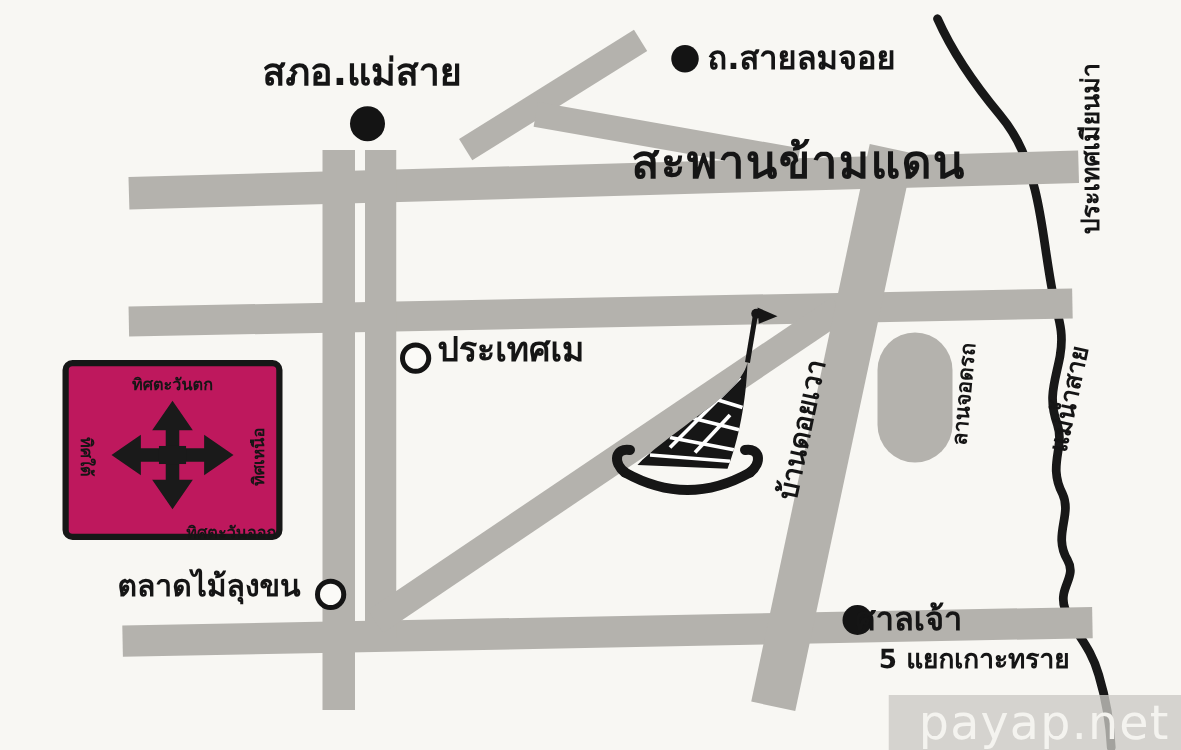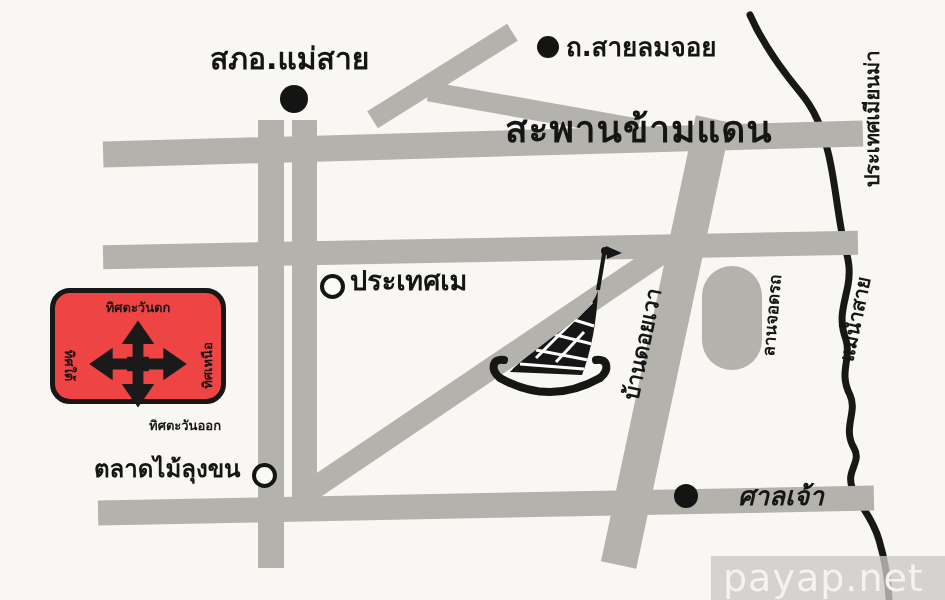--- a/index.html
+++ b/index.html
@@ -27,37 +27,37 @@
   #ring-mlk{left:252px;top:463px;width:25px;height:25px;}
   .lbl{position:absolute;font-weight:bold;color:#151515;white-space:nowrap;line-height:1.1;}
   #lbl-police{left:210px;top:42px;font-size:30px;}
   #lbl-slj{left:566px;top:33px;font-size:26px;}
   #lbl-bridge{left:505px;top:110px;font-size:37px;letter-spacing:1px;}
   #lbl-ploy{left:350px;top:266px;font-size:27px;}
   #lbl-bdw{left:558px;top:332px;width:170px;font-size:22px;text-align:center;transform:rotate(-78deg);}
   #lbl-park{left:717px;top:306px;width:110px;font-size:17px;text-align:center;transform:rotate(-85deg);}
   #lbl-mm{left:772px;top:108px;width:200px;font-size:20px;text-align:center;transform:rotate(-90deg);}
   #lbl-river{left:785px;top:308px;width:140px;font-size:20px;text-align:center;transform:rotate(-78deg);}
-  #lbl-shrine{left:738px;top:482px;font-size:26px;font-style:italic;}
+  #lbl-shrine{left:684px;top:482px;font-size:26px;}
   #lbl-junction{left:703px;top:516px;font-size:21px;}
   #lbl-mlk{left:94px;top:456px;font-size:24px;}
   #parking-blob{position:absolute;left:702px;top:266px;width:60px;height:104px;
         background:#b4b2ad;border-radius:30px;}
-  #compass{position:absolute;left:50px;top:288px;width:176px;height:116px;
-        border:5px solid #171717;border-radius:20px;background:#ef4444;box-sizing:border-box;}
+  #compass{position:absolute;left:50px;top:288px;width:176px;height:144px;
+        border:5px solid #171717;border-radius:8px;background:#be185d;box-sizing:border-box;}
   .cmp{position:absolute;font-size:13px;font-weight:bold;color:#151515;white-space:nowrap;}
   #cmp-top{left:0;top:4px;width:166px;text-align:center;}
   #cmp-bottom{left:0;top:122px;width:166px;text-align:right;}
   #cmp-left{left:-16px;top:62px;width:60px;text-align:center;transform:rotate(90deg);}
   #cmp-right{left:122px;top:62px;width:60px;text-align:center;transform:rotate(-90deg);}
   #cmp-arrows{position:absolute;left:28px;top:24px;}
   #pagoda-svg{left:480px;top:240px;width:150px;height:170px;}
   #wm{position:absolute;left:711px;top:556px;width:234px;height:44px;
       background:rgba(203,201,196,0.78);}
-  #wm-text{font-size:38px;color:#f4f3ef;line-height:44px;padding-left:12px;font-weight:normal;
+  #wm-text{font-size:38px;color:#f4f3ef;line-height:44px;padding-left:24px;font-weight:normal;
       letter-spacing:1px;}
 </style>
 </head>
 <body>
 
 <div id="stage">
 
   <svg id="river-svg" viewBox="0 0 945 600">
     <path d="M750,15 C762,42 780,68 800,92 C815,110 822,128 828,152 C834,176 836,200 841,228
              C845,252 852,262 848,285 C844,306 838,318 846,340 C852,358 838,372 850,395
@@ -108,20 +108,21 @@
 
   <div class="lbl" id="lbl-slj">ถ.สายลมจอย</div>
   <div class="lbl" id="lbl-police">สภอ.แม่สาย</div>
   <div class="lbl" id="lbl-bridge">สะพานข้ามแดน</div>
   <div class="lbl" id="lbl-ploy">ประเทศเม</div>
   <div class="lbl" id="lbl-bdw">บ้านดอยเวา</div>
   <div class="lbl" id="lbl-park">ลานจอดรถ</div>
   <div class="lbl" id="lbl-mm">ประเทศเมียนม่า</div>
   <div class="lbl" id="lbl-river">แม่น้ำสาย</div>
   <div class="lbl" id="lbl-shrine">ศาลเจ้า</div>
+  <div class="lbl" id="lbl-junction">5 แยกเกาะทราย</div>
   <div class="lbl" id="lbl-mlk">ตลาดไม้ลุงขน</div>
 
   <div id="compass">
     <div class="cmp" id="cmp-top">ทิศตะวันตก</div>
     <div class="cmp" id="cmp-bottom">ทิศตะวันออก</div>
     <div class="cmp" id="cmp-left">ทิศใต้</div>
     <div class="cmp" id="cmp-right">ทิศเหนือ</div>
     <svg id="cmp-arrows" width="110" height="94" viewBox="0 0 120 104">
       <polygon points="60,4 78,30 66,30 66,46 54,46 54,30 42,30" fill="#1a1a1a"></polygon>
       <polygon points="60,100 78,74 66,74 66,58 54,58 54,74 42,74" fill="#1a1a1a"></polygon>

